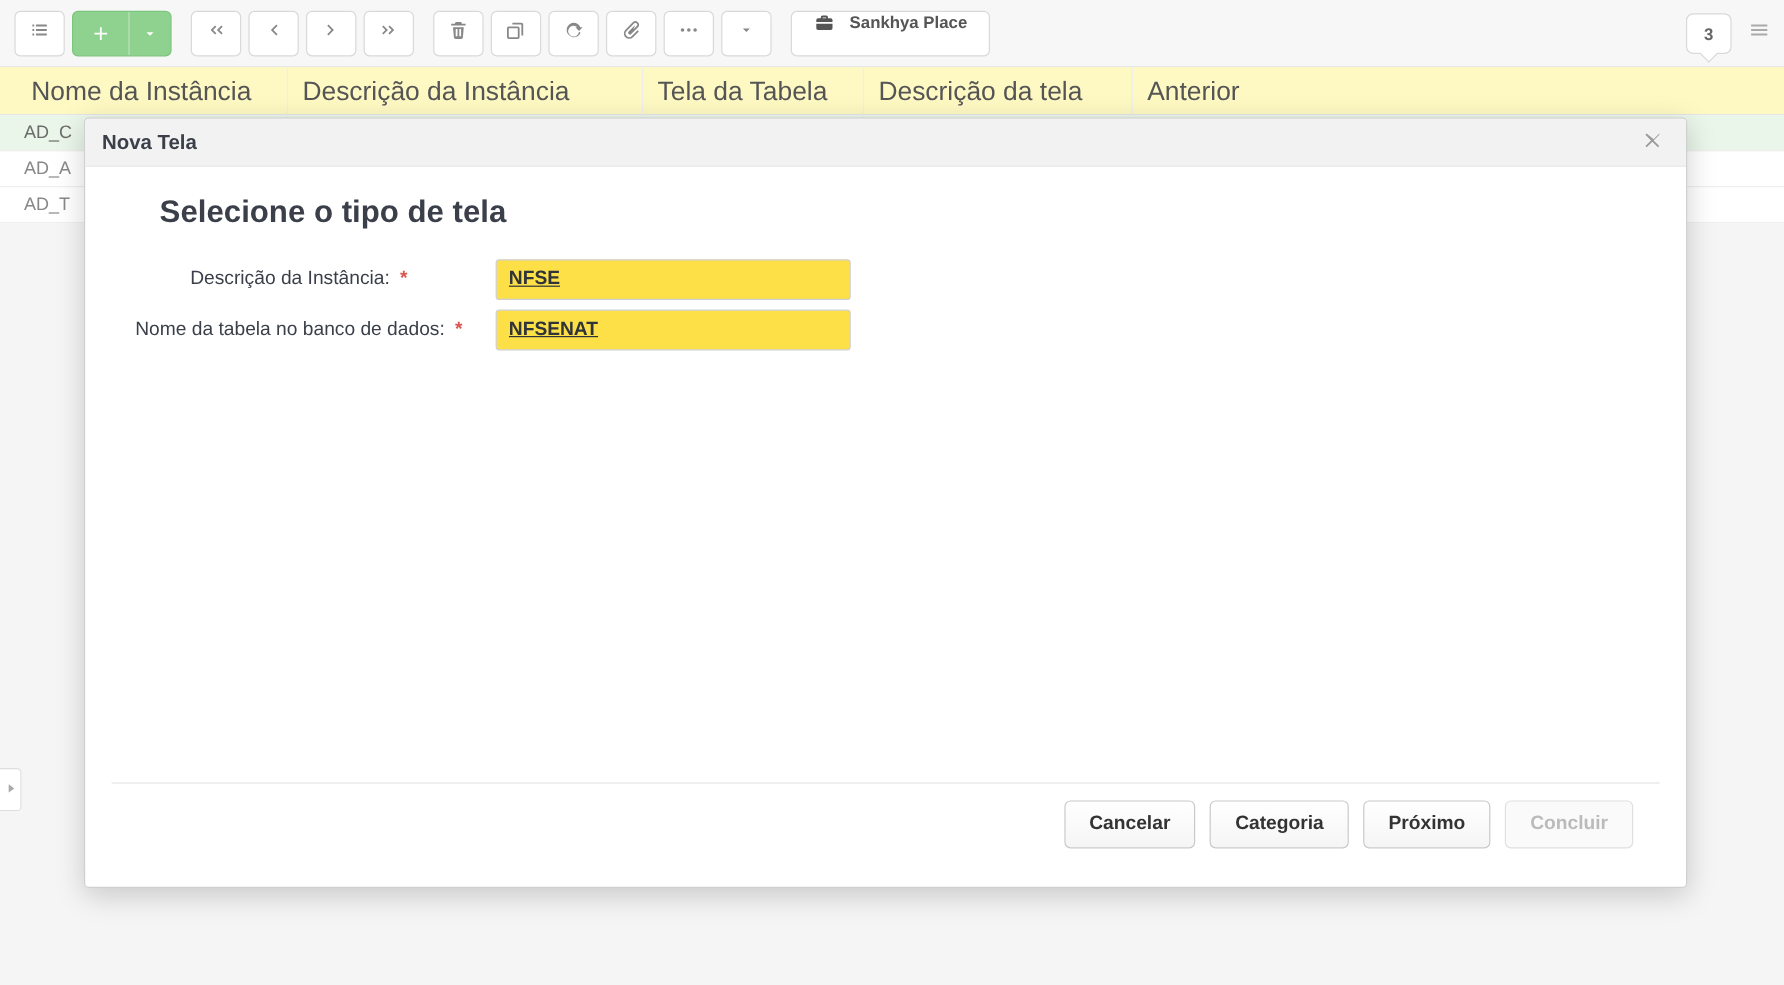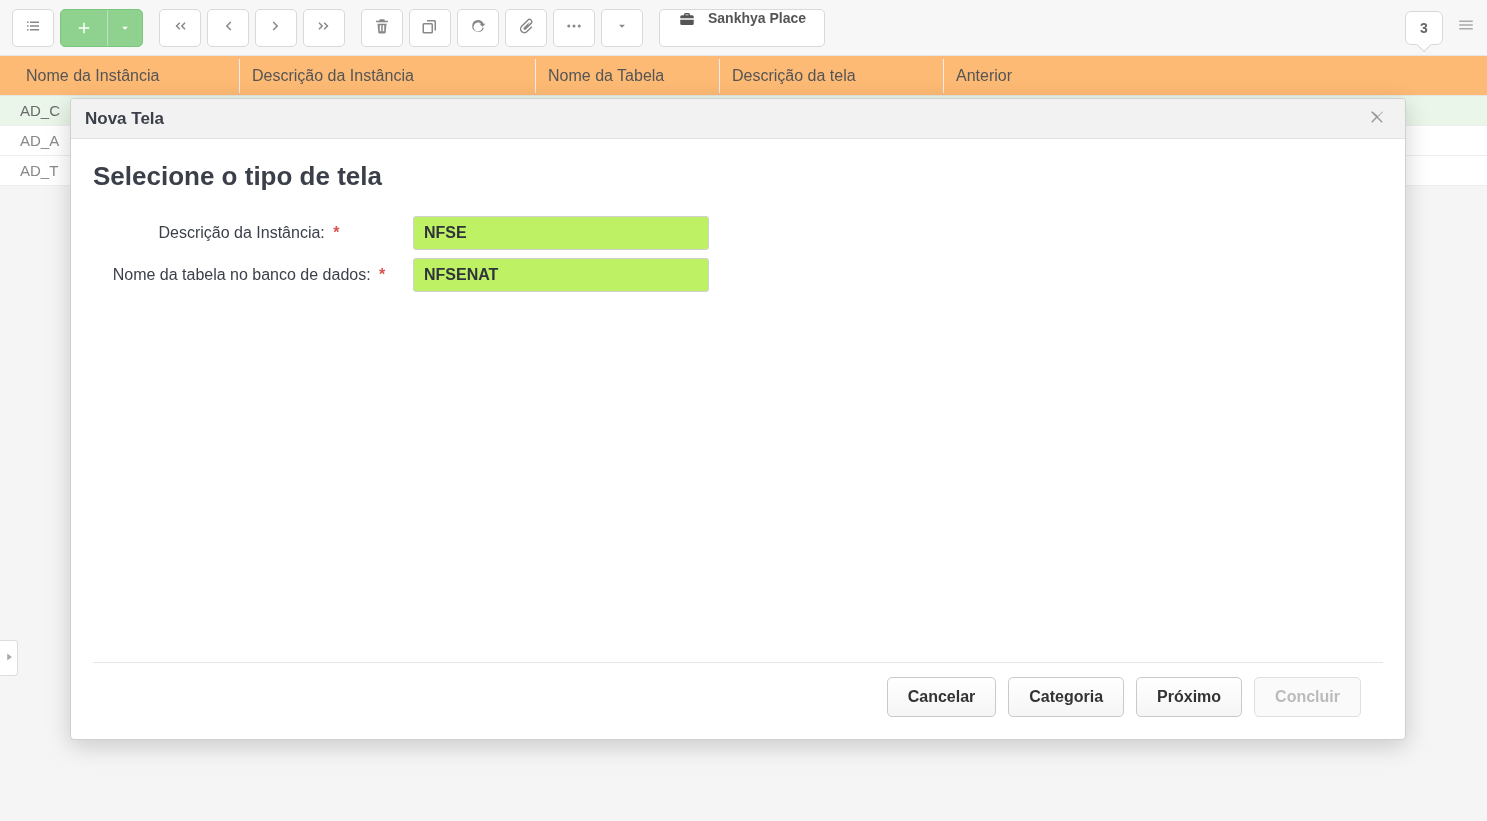--- a/index.html
+++ b/index.html
@@ -112,26 +112,26 @@
     cursor: pointer;
   }
 
   
   .icon-svg { width: 18px; height: 18px; fill: currentColor; }
   .icon-svg.sm { width: 14px; height: 14px; }
 
   
   .grid-header {
     display: flex;
-    background: #fdba74;
+    background: #fef9c3;
     border-bottom: 1px solid #e5e5e5;
     height: 40px;
     align-items: center;
     color: #555;
-    font-size: 16px;
+    font-size: 22px;
     font-weight: 500;
     padding-left: 14px;
   }
   .gh-cell {
     padding: 8px 12px;
     white-space: nowrap;
     border-right: 1px solid #eee;
   }
   .gh-cell.c1 { width: 226px; }
   .gh-cell.c2 { width: 296px; }
@@ -216,20 +216,21 @@
   .modal-body {
     flex: 1;
     padding: 22px 22px 10px 22px;
     overflow: auto;
   }
   .modal-section-title {
     font-size: 26px;
     font-weight: 700;
     color: #3a3f49;
     margin-bottom: 24px;
+    margin-left: 40px;
   }
   .form-row {
     display: flex;
     align-items: center;
     margin-bottom: 8px;
     gap: 8px;
   }
   .form-label {
     width: 312px;
     text-align: center;
@@ -239,30 +240,31 @@
   .req { color: #d9534f; margin-left: 4px; font-weight: 700;}
   .form-input {
     height: 34px;
     border: 1px solid #d0d0d0;
     border-radius: 3px;
     padding: 0 10px;
     font-size: 16px;
     font-weight: 700;
     color: #2f333a;
     width: 296px;
-    background: #bef264;
+    background: #fde047;
+    text-decoration: underline;
   }
 
   .modal-footer {
     border-top: 1px solid #e5e5e5;
     padding: 14px 22px 18px;
     display: flex;
     justify-content: flex-end;
     gap: 12px;
-    margin: 4px 22px;
+    margin: 14px 22px;
   }
   .btn {
     height: 40px;
     padding: 0 20px;
     border: 1px solid #c9c9c9;
     border-radius: 5px;
     background: linear-gradient(#fff,#f5f5f5);
     color: #333;
     font-size: 16px;
     font-weight: 600;
@@ -398,21 +400,21 @@
   <div class="tb-hamburger">
     <svg class="icon-svg" viewBox="0 0 24 24">
         <path d="M3 6h18v2H3zM3 11h18v2H3zM3 16h18v2H3z"></path>
       </svg>
   </div>
 </div>
 
 <div class="grid-header">
   <div class="gh-cell c1">Nome da Instância</div>
   <div class="gh-cell c2">Descrição da Instância</div>
-  <div class="gh-cell c3">Nome da Tabela</div>
+  <div class="gh-cell c3">Tela da Tabela</div>
   <div class="gh-cell c4">Descrição da tela</div>
   <div class="gh-cell c5">Anterior</div>
 </div>
 
 <div class="grid-body">
   <div class="gb-row selected">
     <div class="gb-cell">AD_C</div>
   </div>
   <div class="gb-row">
     <div class="gb-cell">AD_A</div>

